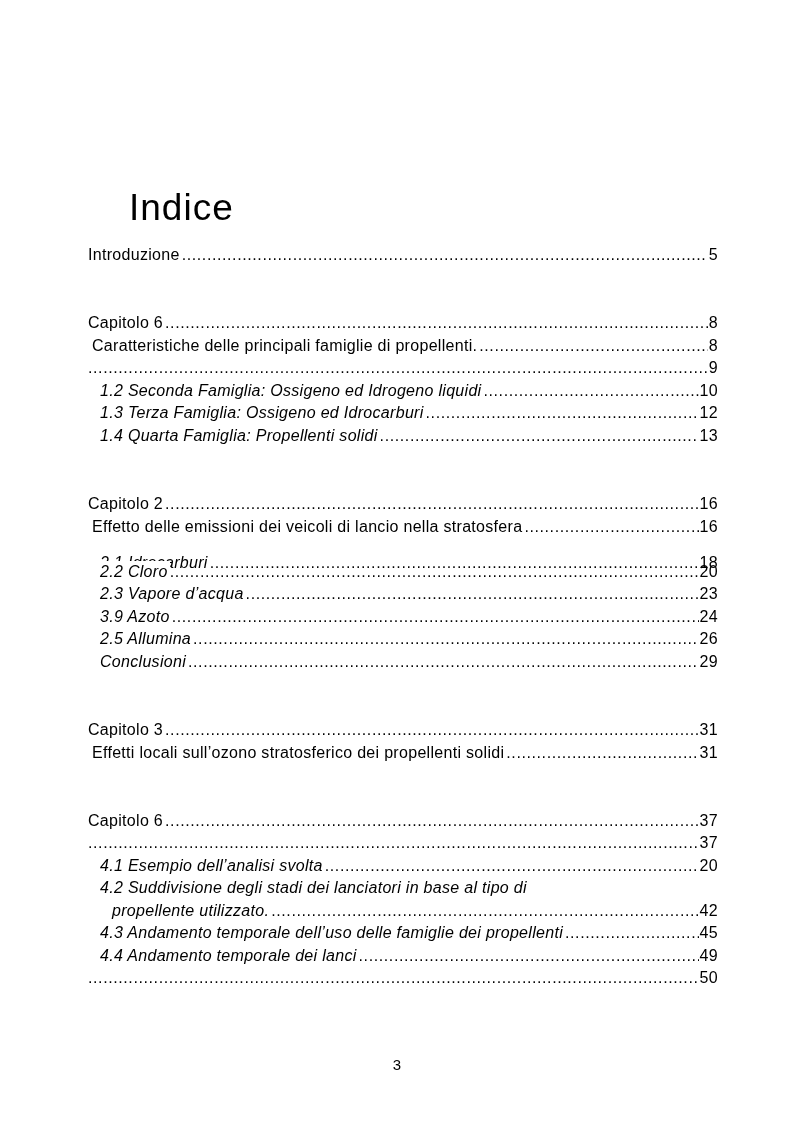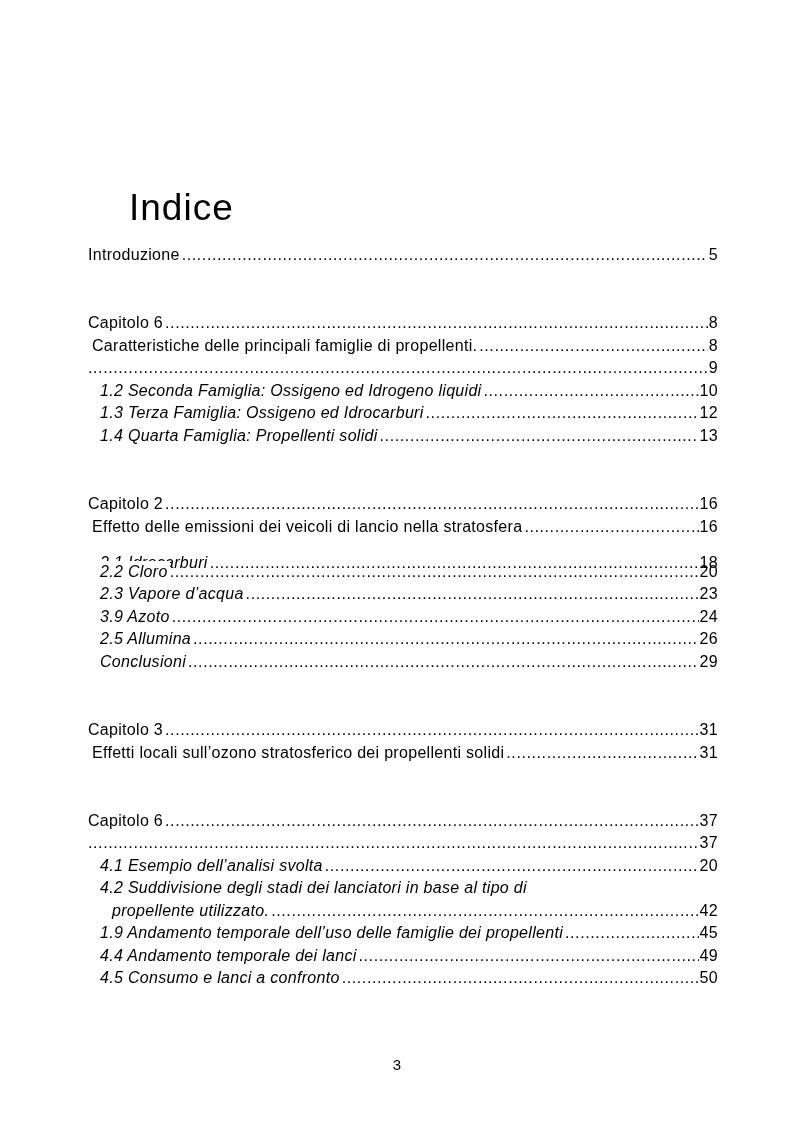--- a/index.html
+++ b/index.html
@@ -126,28 +126,27 @@
 </div>
 <div class="toc-line l2" style="top:877px">
   <span class="lbl">4.2 Suddivisione degli stadi dei lanciatori in base al tipo di</span>
 </div>
 <div class="toc-line l2c" style="top:900px">
   <span class="lbl">propellente utilizzato.</span>
     <span class="dots"></span>
     <span class="pg">42</span>
 </div>
 <div class="toc-line l2" style="top:922px">
-  <span class="lbl">1.9 Andamento temporale dell’uso delle famiglie dei propellenti</span>
+  <span class="lbl">4.3 Andamento temporale dell’uso delle famiglie dei propellenti</span>
     <span class="dots"></span>
     <span class="pg">45</span>
 </div>
 <div class="toc-line l2" style="top:945px">
   <span class="lbl">4.4 Andamento temporale dei lanci</span>
     <span class="dots"></span>
     <span class="pg">49</span>
 </div>
 <div class="toc-line l2" style="top:967px">
-  <span class="lbl">4.5 Consumo e lanci a confronto</span>
     <span class="dots"></span>
     <span class="pg">50</span>
 </div>
 
 <div class="page-number">3</div>
 
 </body></html>

